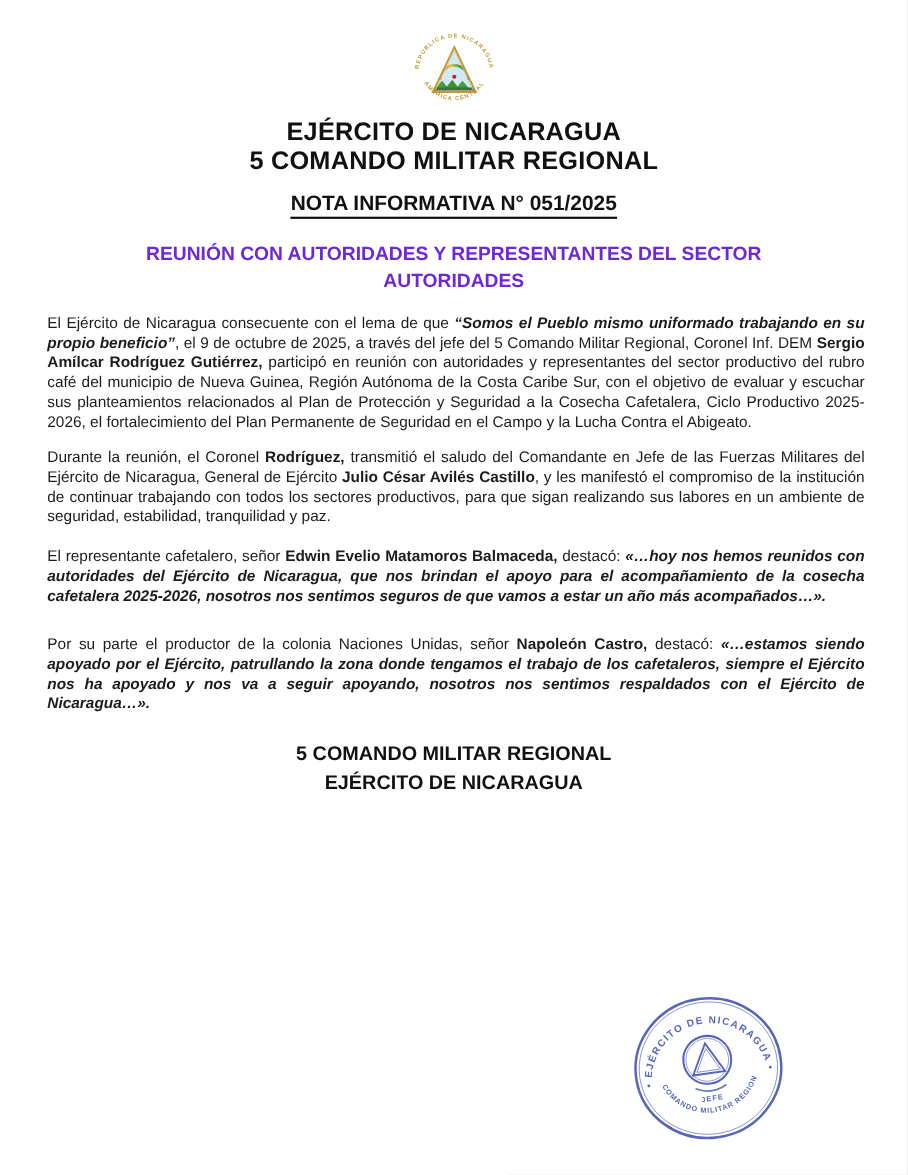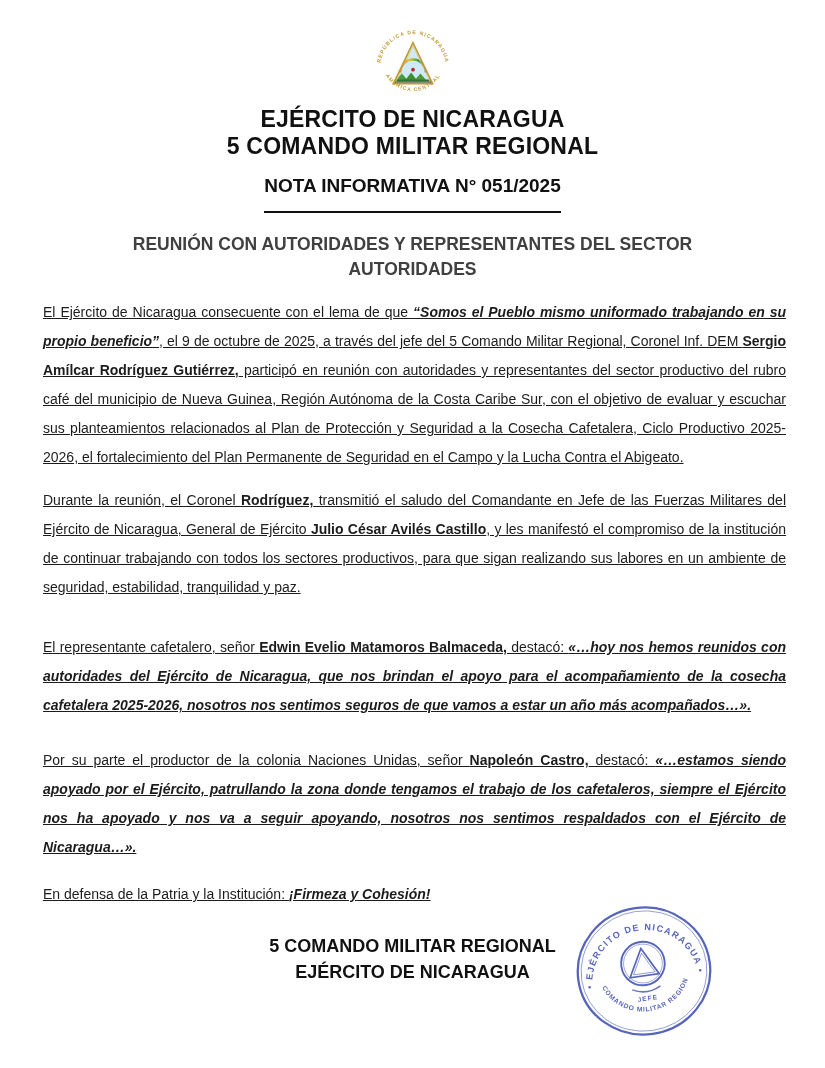--- a/index.html
+++ b/index.html
@@ -36,43 +36,42 @@
   .nota {
     text-align: center;
     margin-top: 15px;
   }
   .nota span {
     display: inline-block;
     font-size: 19px;
     font-weight: bold;
     color: #111111;
     border-bottom: 2.5px solid #111111;
-    padding-bottom: 14px;
+    padding-bottom: 0;
   }
   .subject {
     text-align: center;
     font-size: 17.5px;
     font-weight: bold;
     line-height: 25px;
-    color: #404040;
+    color: #6d28d9;
     margin-top: 19px;
   }
   .doc-body {
     display: flex;
     flex-direction: column;
     padding: 16px 39px 0 43px;
     font-size: 14px;
-    line-height: 29px;
+    line-height: 18px;
     text-align: justify;
-    text-decoration: underline;
   }
   .para { margin: 0 0 14px 0; }
   .mt4  { margin-top: 4px; }
   .mt7  { margin-top: 7px; }
-  .mt8  { margin-top: 17px; }
+  .mt8  { margin-top: 4px; }
   .mt14 { margin-top: 12px; }
   .bold { font-weight: bold; }
   .bolditalic { font-weight: bold; font-style: italic; }
   .signature {
     margin-top: 10px;
     text-align: center;
     font-size: 18px;
     font-weight: bold;
     line-height: 26px;
     color: #111111;
@@ -152,21 +151,20 @@
   <div class="subject">
     <div>REUNIÓN CON AUTORIDADES Y REPRESENTANTES DEL SECTOR</div>
     <div>AUTORIDADES</div>
   </div>
 
   <div class="doc-body">
       <p class="para"><span>El Ejército de Nicaragua consecuente con el lema de que </span><span class="bolditalic">“Somos el Pueblo mismo uniformado trabajando en su propio beneficio”</span><span>, el 9 de octubre de 2025, a través del jefe del 5 Comando Militar Regional, Coronel Inf. DEM </span><span class="bold">Sergio Amílcar Rodríguez Gutiérrez,</span><span> participó en reunión con autoridades y representantes del sector productivo del rubro café del municipio de Nueva Guinea, Región Autónoma de la Costa Caribe Sur, con el objetivo de evaluar y escuchar sus planteamientos relacionados al Plan de Protección y Seguridad a la Cosecha Cafetalera, Ciclo Productivo 2025-2026, el fortalecimiento del Plan Permanente de Seguridad en el Campo y la Lucha Contra el Abigeato.</span></p>
       <p class="para"><span>Durante la reunión, el Coronel </span><span class="bold">Rodríguez,</span><span> transmitió el saludo del Comandante en Jefe de las Fuerzas Militares del Ejército de Nicaragua, General de Ejército </span><span class="bold">Julio César Avilés Castillo</span><span>, y les manifestó el compromiso de la institución de continuar trabajando con todos los sectores productivos, para que sigan realizando sus labores en un ambiente de seguridad, estabilidad, tranquilidad y paz.</span></p>
       <p class="para mt8"><span>El representante cafetalero, señor </span><span class="bold">Edwin Evelio Matamoros Balmaceda,</span><span> destacó: </span><span class="bolditalic">«…hoy nos hemos reunidos con autoridades del Ejército de Nicaragua, que nos brindan el apoyo para el acompañamiento de la cosecha cafetalera 2025-2026, nosotros nos sentimos seguros de que vamos a estar un año más acompañados…».</span></p>
       <p class="para mt14"><span>Por su parte el productor de la colonia Naciones Unidas, señor </span><span class="bold">Napoleón Castro,</span><span> destacó: </span><span class="bolditalic">«…estamos siendo apoyado por el Ejército, patrullando la zona donde tengamos el trabajo de los cafetaleros, siempre el Ejército nos ha apoyado y nos va a seguir apoyando, nosotros nos sentimos respaldados con el Ejército de Nicaragua…».</span></p>
-      <p class="para mt4"><span>En defensa de la Patria y la Institución: </span><span class="bolditalic">¡Firmeza y Cohesión!</span></p>
     </div>
 
   <div class="signature">
     <div>5 COMANDO MILITAR REGIONAL</div>
     <div>EJÉRCITO DE NICARAGUA</div>
   </div>
 
   <div class="seal">
     <svg viewBox="0 0 150 150" xmlns="http://www.w3.org/2000/svg" aria-hidden="true">
       <defs>

